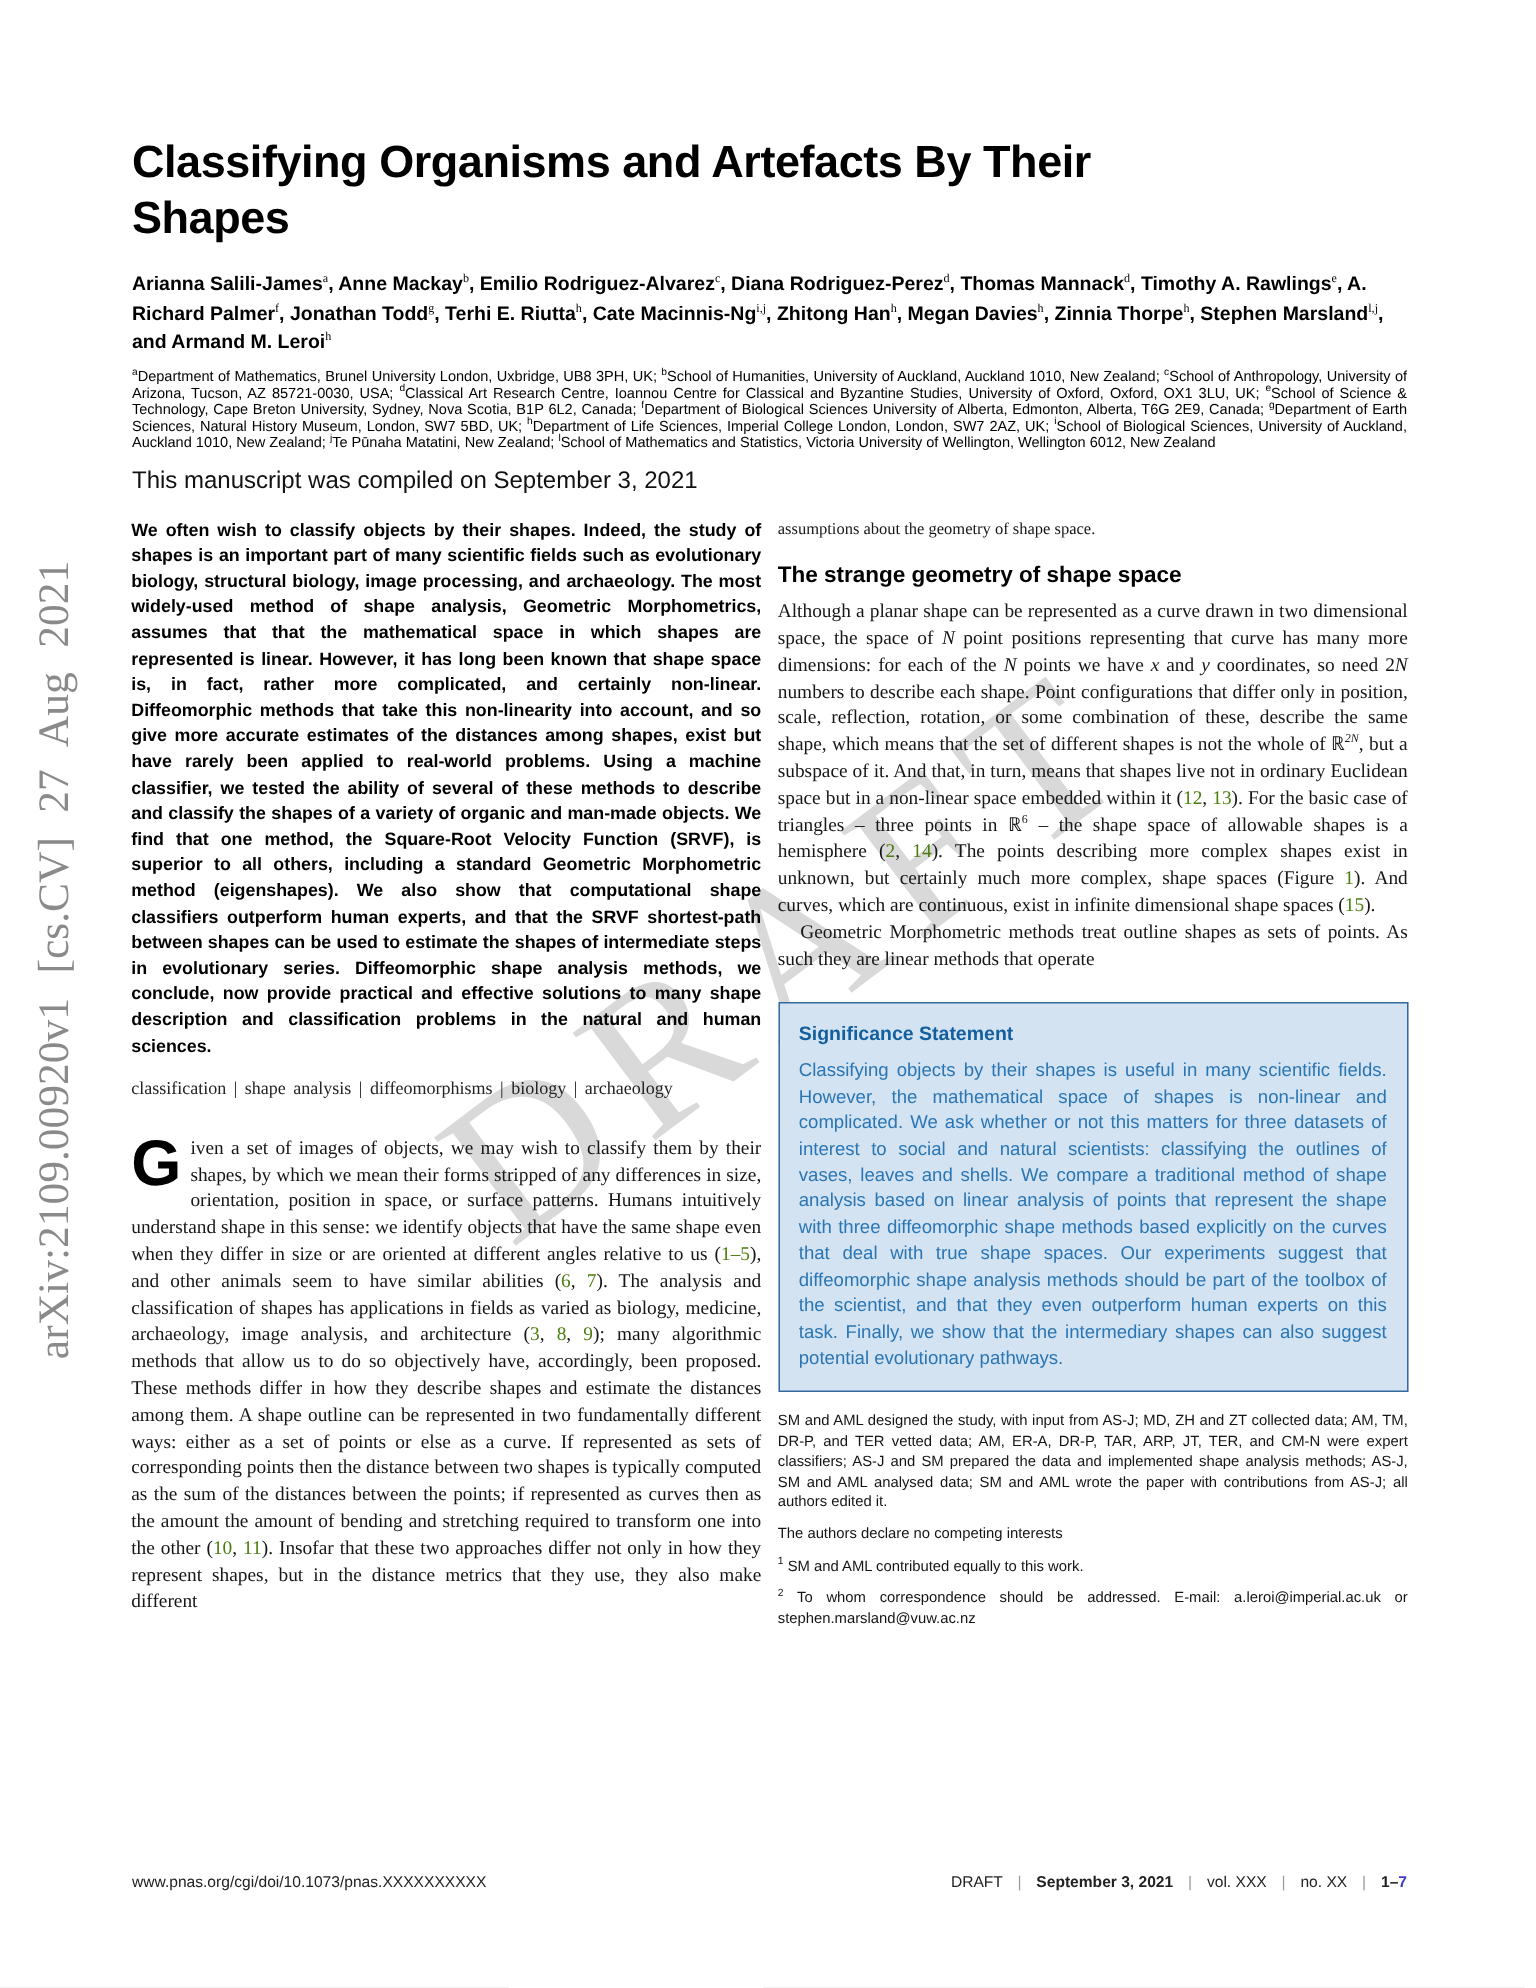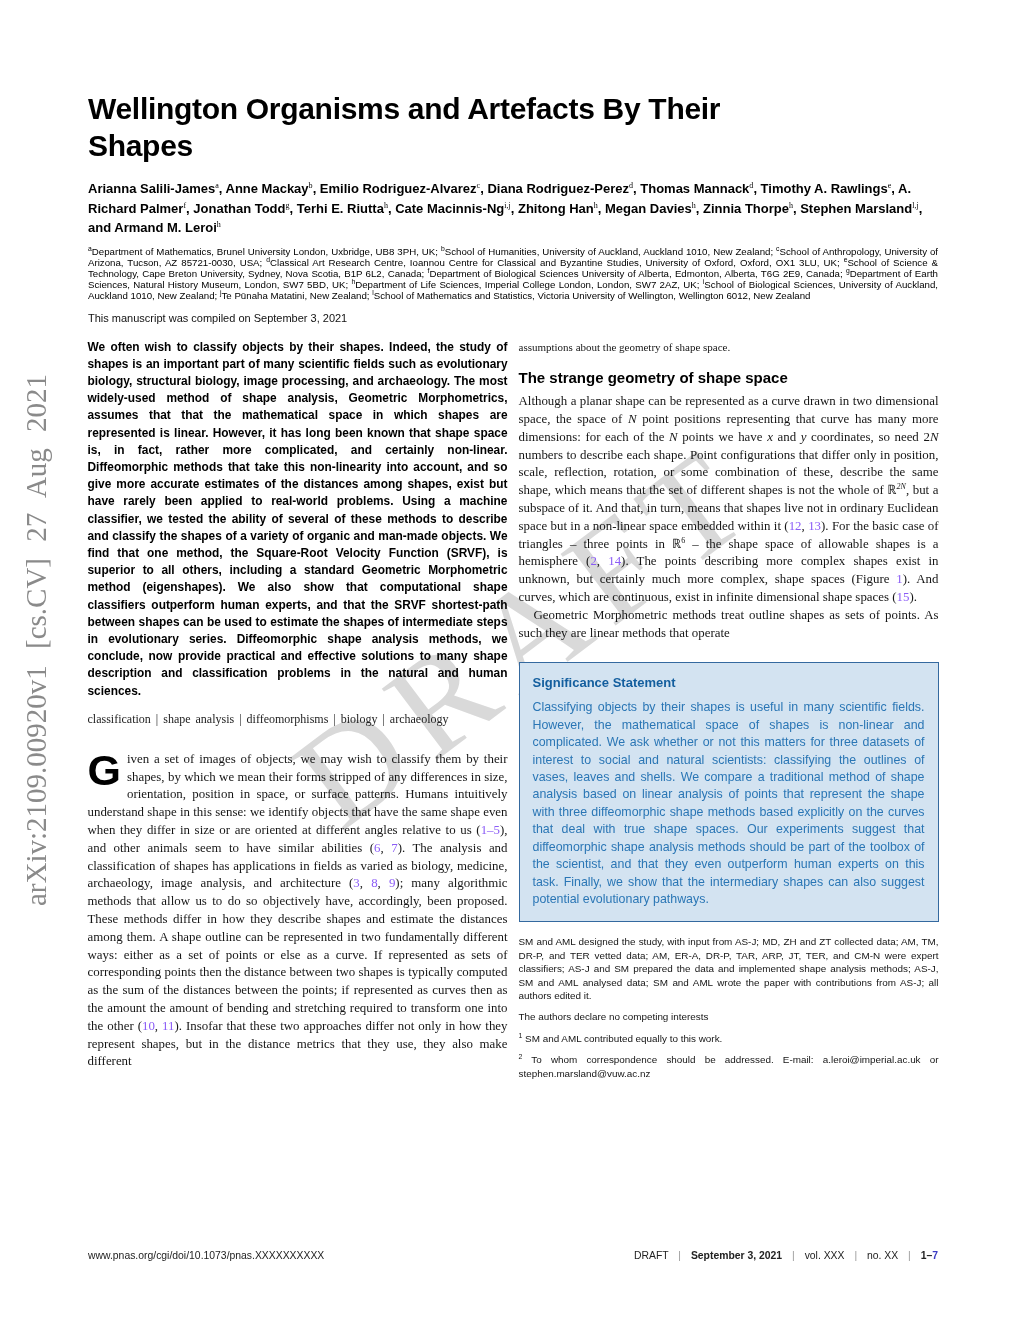--- a/index.html
+++ b/index.html
@@ -14,39 +14,39 @@
     font-family:"Liberation Serif",serif;font-size:138px;letter-spacing:16px;
     color:#d9d9d9;z-index:0;user-select:none;}
   
   .content{position:absolute;left:88px;top:0;width:850px;z-index:1;}
   .paper-title{margin-top:90px;font-size:30px;line-height:37px;font-weight:bold;
     letter-spacing:-0.3px;color:#000;}
   .authors{margin-top:15px;font-size:13px;line-height:19.5px;font-weight:bold;color:#000;}
   .authors sup{font-family:"Liberation Serif",serif;font-weight:normal;font-size:62%;line-height:0;}
   .affiliations{margin-top:8px;font-size:9.7px;line-height:11px;color:#000;text-align:justify;}
   .affiliations sup{font-size:70%;line-height:0;}
-  .compiled{margin-top:11px;font-size:11px;color:#111;}
+  .compiled{margin-top:11px;font-size:16px;color:#111;}
   .columns{margin-top:15px;display:flex;gap:11px;justify-content:center;}
   .col{width:420px;flex:none;}
   
   .abstract{font-weight:bold;font-size:11.9px;line-height:17.2px;text-align:justify;color:#000;}
   .keywords{margin-top:12px;font-family:"Liberation Serif",serif;font-size:12px;
     line-height:15px;color:#222;word-spacing:2px;}
   .intro{margin-top:24px;font-family:"Liberation Serif",serif;font-size:12.9px;
     line-height:17.8px;text-align:justify;color:#161616;}
   .dropcap{float:left;font-family:"Liberation Sans",sans-serif;font-weight:bold;
     font-size:43px;line-height:33px;padding:3px 6px 0 0;color:#000;}
   
   .cont-para{font-family:"Liberation Serif",serif;font-size:11px;line-height:17.8px;
     text-align:justify;color:#161616;}
   .section-heading{margin:13px 0 7px 0;font-size:15px;font-weight:bold;color:#000;}
   .body-para{font-family:"Liberation Serif",serif;font-size:12.9px;line-height:17.8px;
     text-align:justify;color:#161616;}
   .indent{text-indent:15px;}
-  .cite{color:#8b5cf6;}
+  .cite{color:#4d7c0f;}
   .mi{font-style:italic;}
   sup.msup{font-style:italic;}
   .body-para sup,.cont-para sup,.intro sup{font-size:62%;line-height:0;}
   .sig-box{margin-top:20px;border:1.5px solid #34699f;background:#d3e3f1;
     padding:12px 13px 13px 13px;}
   .sig-title{font-size:13px;font-weight:bold;color:#135e9e;margin-bottom:9px;}
   .sig-body{font-size:12.4px;line-height:17.4px;color:#2a76b5;text-align:justify;}
   .footnotes{margin-top:13px;font-size:9.9px;line-height:13.4px;color:#141414;text-align:justify;}
   .fn{margin-bottom:8px;}
   .footnotes sup{font-size:70%;line-height:0;}
@@ -62,21 +62,21 @@
 <body>
 
 <div class="page">
 
   <div class="arxiv-wm">arXiv:2109.00920v1 [cs.CV] 27 Aug 2021</div>
   <div class="draft-wm">DRAFT</div>
 
   <div class="content">
 
     <div class="paper-title">
-      <span>Wellington Organisms and Artefacts By Their</span><br>
+      <span>Classifying Organisms and Artefacts By Their</span><br>
       <span>Shapes</span>
     </div>
 
     <div class="authors">Arianna Salili-James<sup>a</sup>, Anne Mackay<sup>b</sup>, Emilio Rodriguez-Alvarez<sup>c</sup>, Diana Rodriguez-Perez<sup>d</sup>, Thomas Mannack<sup>d</sup>, Timothy A. Rawlings<sup>e</sup>, A. Richard Palmer<sup>f</sup>, Jonathan Todd<sup>g</sup>, Terhi E. Riutta<sup>h</sup>, Cate Macinnis-Ng<sup>i,j</sup>, Zhitong Han<sup>h</sup>, Megan Davies<sup>h</sup>, Zinnia Thorpe<sup>h</sup>, Stephen Marsland<sup>l,j</sup>, and Armand M. Leroi<sup>h</sup></div>
 
     <div class="affiliations"><sup>a</sup>Department of Mathematics, Brunel University London, Uxbridge, UB8 3PH, UK; <sup>b</sup>School of Humanities, University of Auckland, Auckland 1010, New Zealand; <sup>c</sup>School of Anthropology, University of Arizona, Tucson, AZ 85721-0030, USA; <sup>d</sup>Classical Art Research Centre, Ioannou Centre for Classical and Byzantine Studies, University of Oxford, Oxford, OX1 3LU, UK; <sup>e</sup>School of Science &amp; Technology, Cape Breton University, Sydney, Nova Scotia, B1P 6L2, Canada; <sup>f</sup>Department of Biological Sciences University of Alberta, Edmonton, Alberta, T6G 2E9, Canada; <sup>g</sup>Department of Earth Sciences, Natural History Museum, London, SW7 5BD, UK; <sup>h</sup>Department of Life Sciences, Imperial College London, London, SW7 2AZ, UK; <sup>i</sup>School of Biological Sciences, University of Auckland, Auckland 1010, New Zealand; <sup>j</sup>Te Pūnaha Matatini, New Zealand; <sup>l</sup>School of Mathematics and Statistics, Victoria University of Wellington, Wellington 6012, New Zealand</div>
 
     <div class="compiled">This manuscript was compiled on September 3, 2021</div>
 
     <div class="columns">

